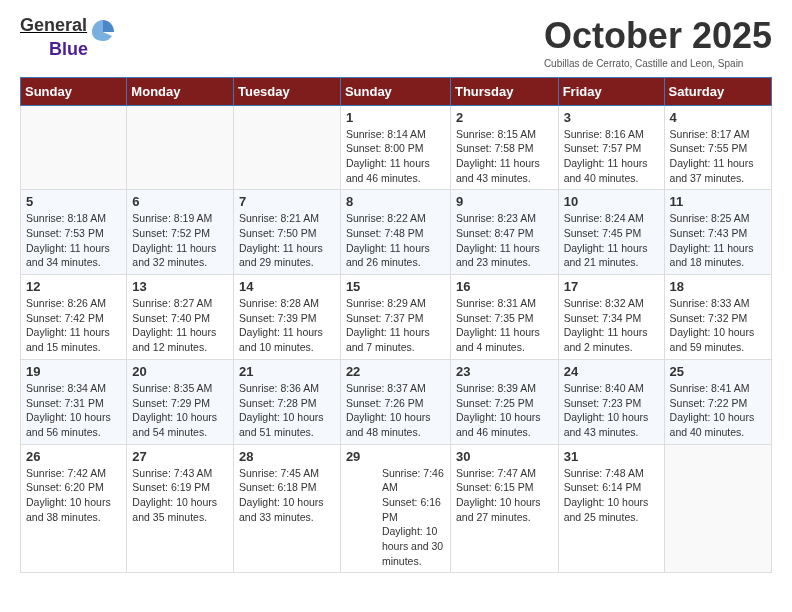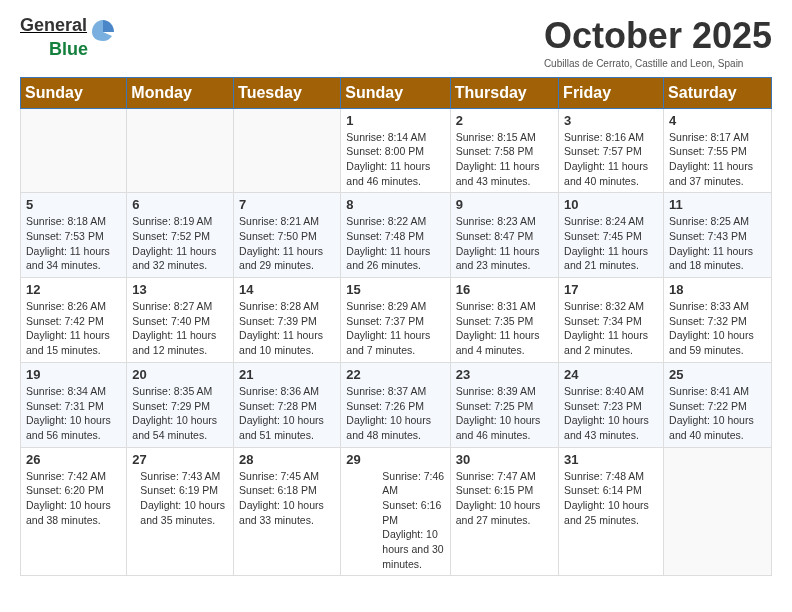--- a/index.html
+++ b/index.html
@@ -22,21 +22,21 @@
     .logo {
       display: flex;
       align-items: center;
     }
     .logo-text {
       font-size: 18px;
       font-weight: bold;
       line-height: 1.1;
     }
     .logo-general { color: #333; }
-    .logo-blue { color: #15803d; }
+    .logo-blue { color: #4c1d95; }
     .logo-icon {
       width: 28px;
       height: 28px;
       margin-left: 2px;
     }
     .title-block {
       text-align: left;
     }
     .month-title {
       font-size: 36px;
@@ -48,23 +48,23 @@
       font-size: 10px;
       color: #555;
       margin-top: 2px;
     }
     .calendar {
       width: 100%;
       border-collapse: collapse;
       border: 1px solid #ccc;
     }
     .calendar th {
-      background-color: #a16207;
+      background-color: #7f1d1d;
       color: #fff;
-      font-size: 16px;
+      font-size: 13px;
       font-weight: bold;
       padding: 6px 4px;
       text-align: left;
       border: 1px solid #3a76b8;
     }
     .calendar td {
       vertical-align: top;
       padding: 4px 5px;
       border: 1px solid #ddd;
       width: 113px;
@@ -294,21 +294,21 @@
         </tr>
         <tr>
           <td>
             <span class="day-number">26</span>
             <div class="day-info" style="white-space: pre-line;">Sunrise: 7:42 AM
 Sunset: 6:20 PM
 Daylight: 10 hours and 38 minutes.</div>
           </td>
           <td>
             <span class="day-number">27</span>
-            <div class="day-info" style="white-space: pre-line; margin-left: 8px;">Sunrise: 7:43 AM
+            <div class="day-info" style="white-space: pre-line;">Sunrise: 7:43 AM
 Sunset: 6:19 PM
 Daylight: 10 hours and 35 minutes.</div>
           </td>
           <td>
             <span class="day-number">28</span>
             <div class="day-info" style="white-space: pre-line;">Sunrise: 7:45 AM
 Sunset: 6:18 PM
 Daylight: 10 hours and 33 minutes.</div>
           </td>
           <td>

